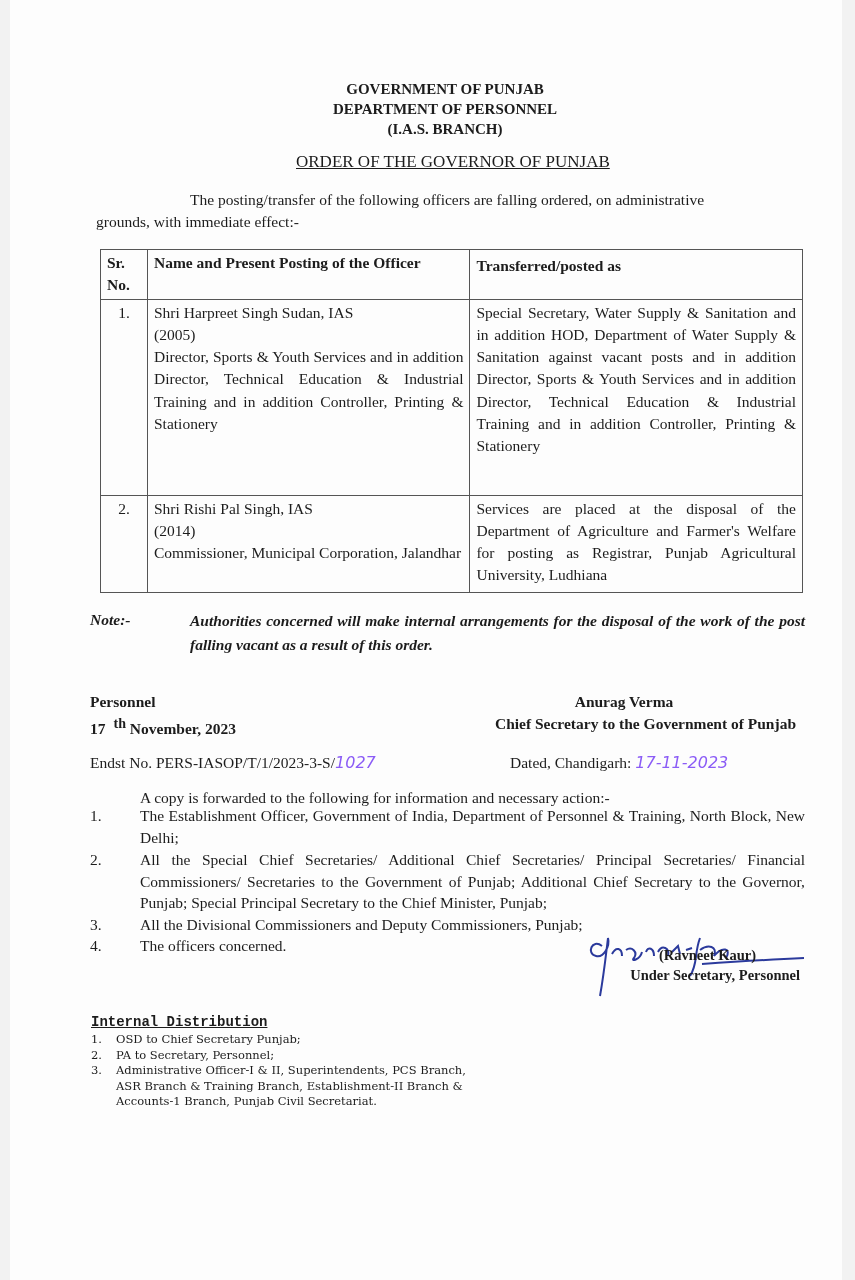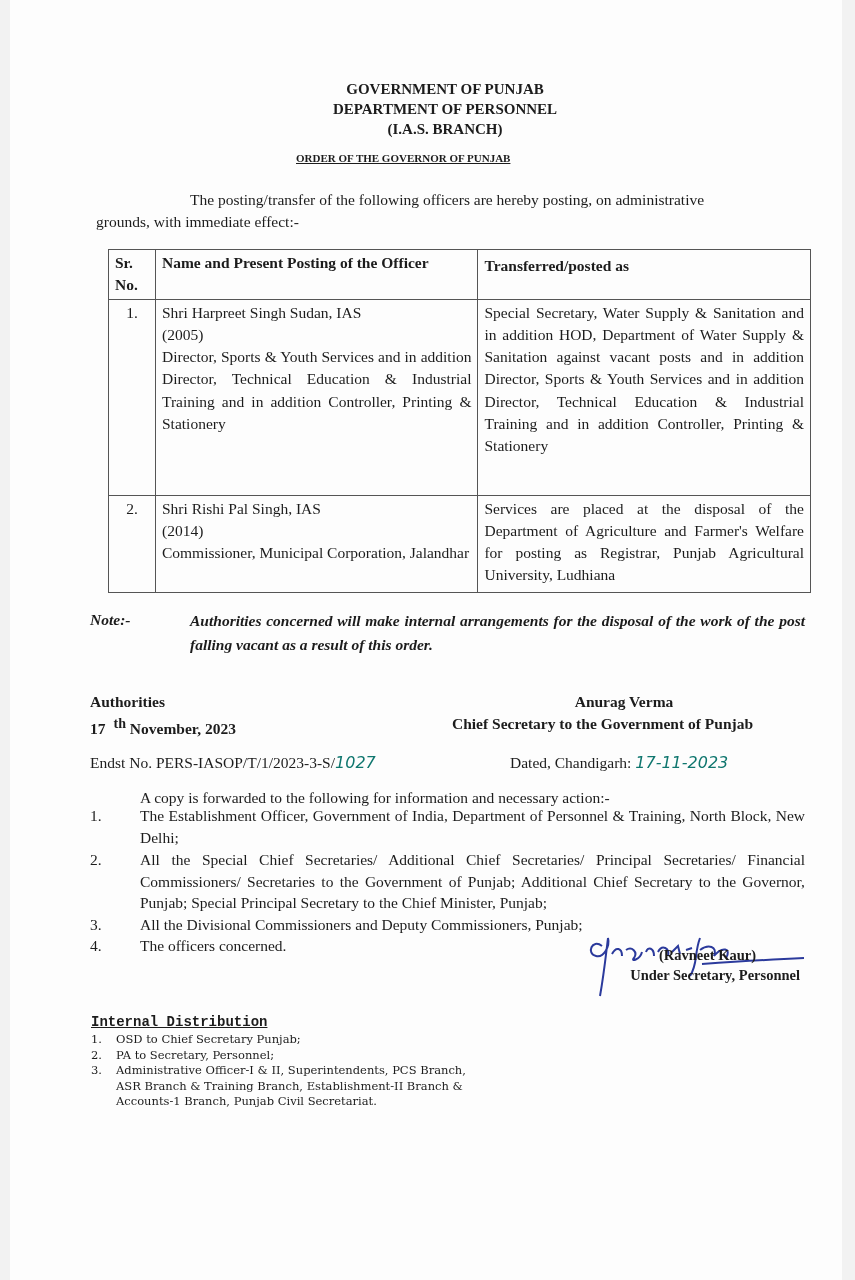--- a/index.html
+++ b/index.html
@@ -8,49 +8,49 @@
     background:#f2f2f2;
     font-family:"Liberation Serif", "DejaVu Serif", serif;
     color:#1c1c1c;
   }
   .page {
     position:absolute; left:10px; top:0; width:832px; height:1280px;
     background:#fdfdfd;
   }
   .abs { position:absolute; }
   .hdr { left:0; width:900px; text-align:center; font-weight:bold; font-size:15px; line-height:20px; }
-  .order-title { font-weight:bold; font-size:11px; text-decoration:underline; }
+  .order-title { font-weight:normal; font-size:17px; text-decoration:underline; }
   .para { font-size:15.5px; line-height:24px; }
   table.t {
     position:absolute; left:100px; top:249px; width:703px;
-    border-collapse:collapse; font-size:15.5px; line-height:22.3px;margin-left:8px;
+    border-collapse:collapse; font-size:15.5px; line-height:22.3px;
   }
   table.t td, table.t th {
     border:1.5px solid #555; vertical-align:top; padding:2px 6px;
   }
   table.t th { font-weight:bold; text-align:left; }
   .just { text-align:justify; text-align-last:left; }
   .note-lbl { font-style:italic; font-weight:bold; font-size:15.5px; }
   .note-txt { font-style:italic; font-weight:bold; font-size:15.5px; line-height:24px; width:615px; }
   .bold { font-weight:bold; }
-  .hand { font-family:"DejaVu Sans", sans-serif; color:#0f766e; font-size:16px; font-style:italic; }
+  .hand { font-family:"DejaVu Sans", sans-serif; color:#8b5cf6; font-size:16px; font-style:italic; }
   .list { font-size:15.5px; line-height:21.5px; }
   .idist { font-family:"DejaVu Serif", serif; font-size:11.5px; line-height:15.5px; }
 </style>
 </head>
 <body>
 
 <div class="page"></div>
 
 <div class="abs hdr" style="top:79px; left:0; width:890px;">GOVERNMENT OF PUNJAB</div>
 <div class="abs hdr" style="top:99px; left:0; width:890px;">DEPARTMENT OF PERSONNEL</div>
 <div class="abs hdr" style="top:119px; left:0; width:890px;">(I.A.S. BRANCH)</div>
 <div class="abs order-title" style="top:152px; left:296px;">ORDER OF THE GOVERNOR OF PUNJAB</div>
 
-<div class="abs para" style="top:188px; left:190px;">The posting/transfer of the following officers are hereby posting, on administrative</div>
+<div class="abs para" style="top:188px; left:190px;">The posting/transfer of the following officers are falling ordered, on administrative</div>
 <div class="abs para" style="top:210px; left:96px;">grounds, with immediate effect:-</div>
 
 <table class="t">
   <colgroup>
       <col style="width:47px">
       <col style="width:323px">
       <col style="width:333px">
     </colgroup>
   <tbody>
       <tr style="height:40px;">
@@ -75,24 +75,24 @@
       <div class="just">Commissioner, Municipal Corporation, Jalandhar</div>
     </td>
     <td class="just">Services are placed at the disposal of the Department of Agriculture and Farmer's Welfare for posting as Registrar, Punjab Agricultural University, Ludhiana</td>
   </tr>
 </tbody>
   </table>
 
 <div class="abs note-lbl" style="top:611px; left:90px;">Note:-</div>
 <div class="abs note-txt just" style="top:609px; left:190px;">Authorities concerned will make internal arrangements for the disposal of the work of the post falling vacant as a result of this order.</div>
 
-<div class="abs bold para" style="top:690px; left:90px;">Authorities</div>
+<div class="abs bold para" style="top:690px; left:90px;">Personnel</div>
 <div class="abs bold para" style="top:712px; left:90px;"><span>17</span><sup style="font-size:14px;margin-left:8px;">th</sup><span> November, 2023</span></div>
 <div class="abs bold para" style="top:690px; left:452px; width:344px; text-align:center;">Anurag Verma</div>
-<div class="abs bold para" style="top:712px; left:452px; width:344px; ">Chief Secretary to the Government of Punjab</div>
+<div class="abs bold para" style="top:712px; left:452px; width:344px; text-align:right;">Chief Secretary to the Government of Punjab</div>
 
 <div class="abs para" style="top:751px; left:90px;">
   <span>Endst No.  PERS-IASOP/T/1/2023-3-S/</span><span class="hand">1027</span>
 </div>
 <div class="abs para" style="top:751px; left:510px;">
   <span>Dated, Chandigarh: </span><span class="hand">17-11-2023</span>
 </div>
 <div class="abs para" style="top:774px; left:140px;margin-top:12px;">A copy is forwarded to the following for information and necessary action:-</div>
 
 <div class="abs list" style="top:805px; left:90px; width:715px;">

